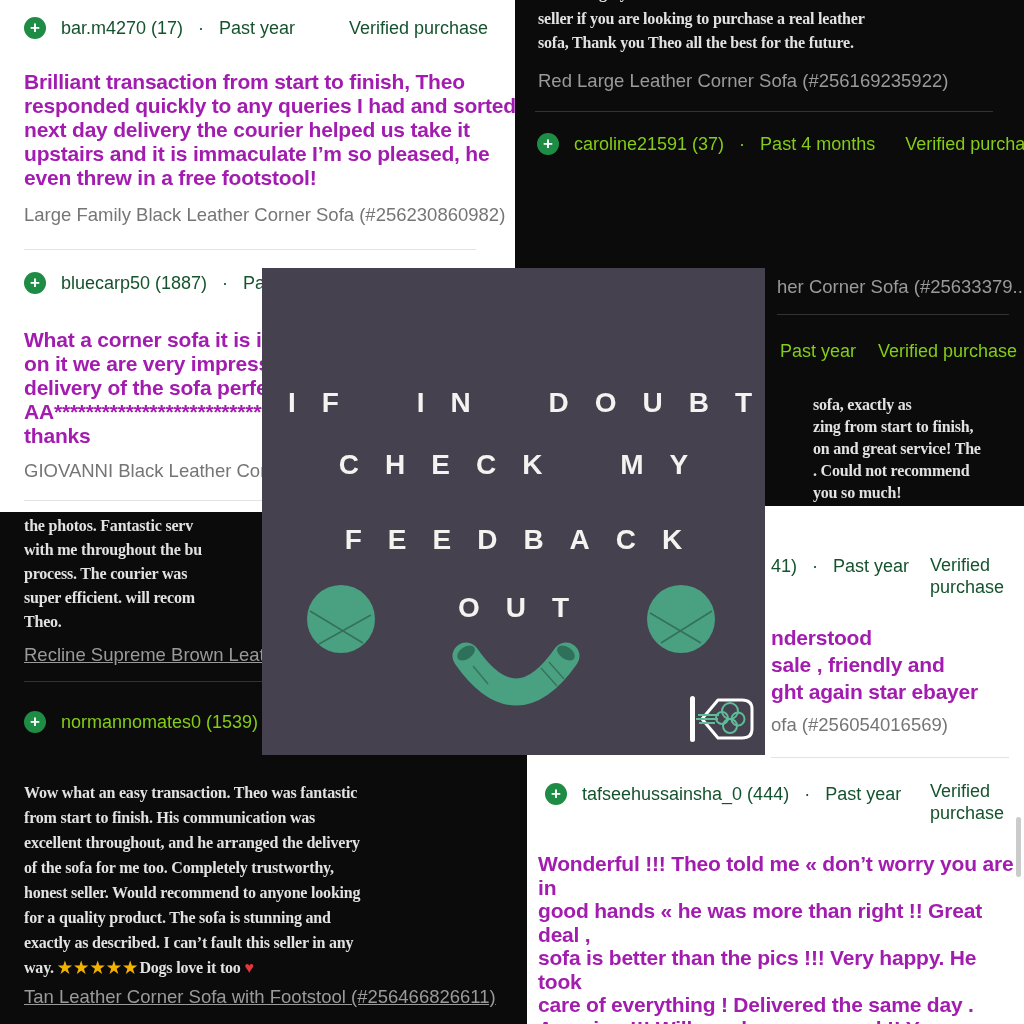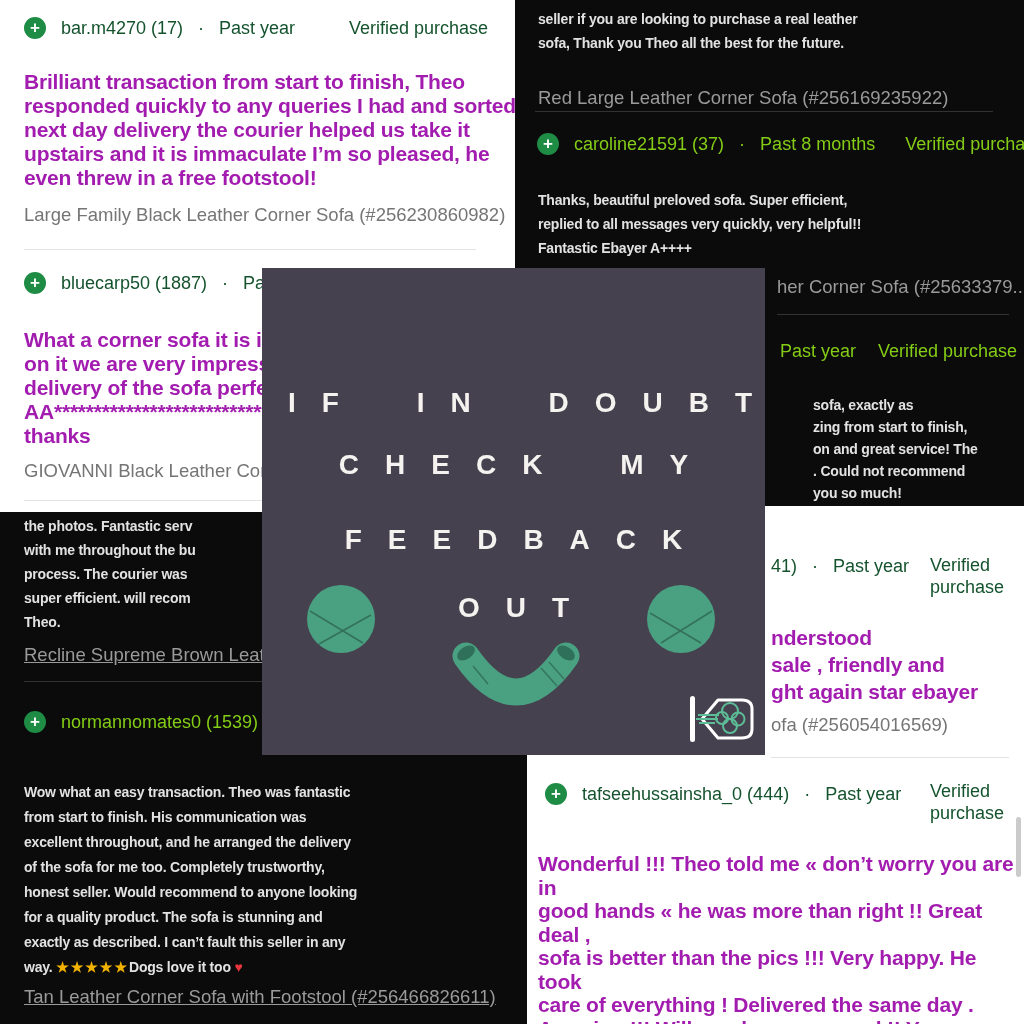--- a/index.html
+++ b/index.html
@@ -6,21 +6,21 @@
   body{width:1024px;height:1024px;position:relative;background:#fff;
        font-family:"Liberation Sans",sans-serif;overflow:hidden;}
   .abs{position:absolute;}
   .panel-black{background:#0b0b0b;}
   .plus{width:22px;height:22px;border-radius:50%;background:#1e8c45;color:#fff;
         font-weight:700;font-size:17px;line-height:21px;text-align:center;flex:0 0 22px;}
   .hdr{display:flex;align-items:center;gap:15px;font-size:18px;white-space:nowrap;}
   .meta-w{color:#14532d;} .meta-b{color:#84cc16;}
   .sp{flex:1;}
   .body-w{font-weight:700;font-size:21px;color:#a21caf;letter-spacing:-0.2px;}
-  .body-b{font-weight:700;font-size:14px;color:#e2e2e2;letter-spacing:-0.2px;}
+  .body-b{font-weight:700;font-size:16px;color:#e2e2e2;letter-spacing:-0.2px;font-family:Liberation Serif, serif;}
   .pre{white-space:pre-line;}
   .item-w{font-size:18.5px;color:#757575;white-space:nowrap;}
   .item-b{font-size:18.5px;color:#9a9a9a;white-space:nowrap;}
   .u{text-decoration:underline;}
   .div-w{height:1px;background:#e3e3e3;}
   .div-b{height:1px;background:#323232;}
   .ver2{font-size:18px;white-space:pre-line;line-height:22px;}
   .card{background:#46414f;z-index:20;}
   .card-line{position:absolute;left:0;width:100%;text-align:center;color:#f5f3ef;
              font-weight:700;font-size:28px;letter-spacing:26px;word-spacing:18px;
@@ -60,34 +60,31 @@
 delivery of the sofa perfec
 AA******************************
 thanks</div>
 <div class="abs item-w" style="left:24px;top:460px;">GIOVANNI Black Leather Corne</div>
 <div class="abs div-w" style="left:24px;top:500px;width:450px;"></div>
 
 <div class="abs panel-black" style="left:515px;top:0;width:509px;height:506px;overflow:hidden;">
   <div class="abs body-b" style="left:23px;top:-16px;">Would highly recommend this</div>
   <div class="abs body-b pre" style="left:23px;top:7px;line-height:24px;">seller if you are looking to purchase a real leather
 sofa, Thank you Theo all the best for the future.</div>
-  <div class="abs item-b" style="left:23px;top:87px;">Red Large Leather Corner Sofa (#256169235922)</div>
+  <div class="abs item-b" style="left:23px;top:70px;">Red Large Leather Corner Sofa (#256169235922)</div>
   <div class="abs div-b" style="left:20px;top:111px;width:458px;"></div>
 
   <div class="abs hdr" style="left:22px;top:133px;width:465px;">
     <div class="plus">+</div>
     <span class="meta-b">caroline21591 (37)</span>
     <span class="meta-b">·</span>
-    <span class="meta-b">Past 8 months</span>
+    <span class="meta-b">Past 4 months</span>
     <span class="sp"></span>
     <span class="meta-b">Verified purchase</span>
   </div>
-  <div class="abs body-b pre" style="left:23px;top:188px;line-height:24px;">Thanks, beautiful preloved sofa. Super efficient,
-replied to all messages very quickly, very helpful!!
-Fantastic Ebayer A++++</div>
 
   <div class="abs item-b" style="left:262px;top:276px;">her Corner Sofa (#25633379...</div>
   <div class="abs div-b" style="left:262px;top:314px;width:232px;"></div>
   <div class="abs hdr" style="left:265px;top:341px;gap:22px;">
     <span class="meta-b">Past year</span>
     <span class="meta-b">Verified purchase</span>
   </div>
   <div class="abs body-b pre" style="left:262px;top:394px;line-height:22px;margin-left:36px;">sofa, exactly as
 zing from start to finish,
 on and great service! The

